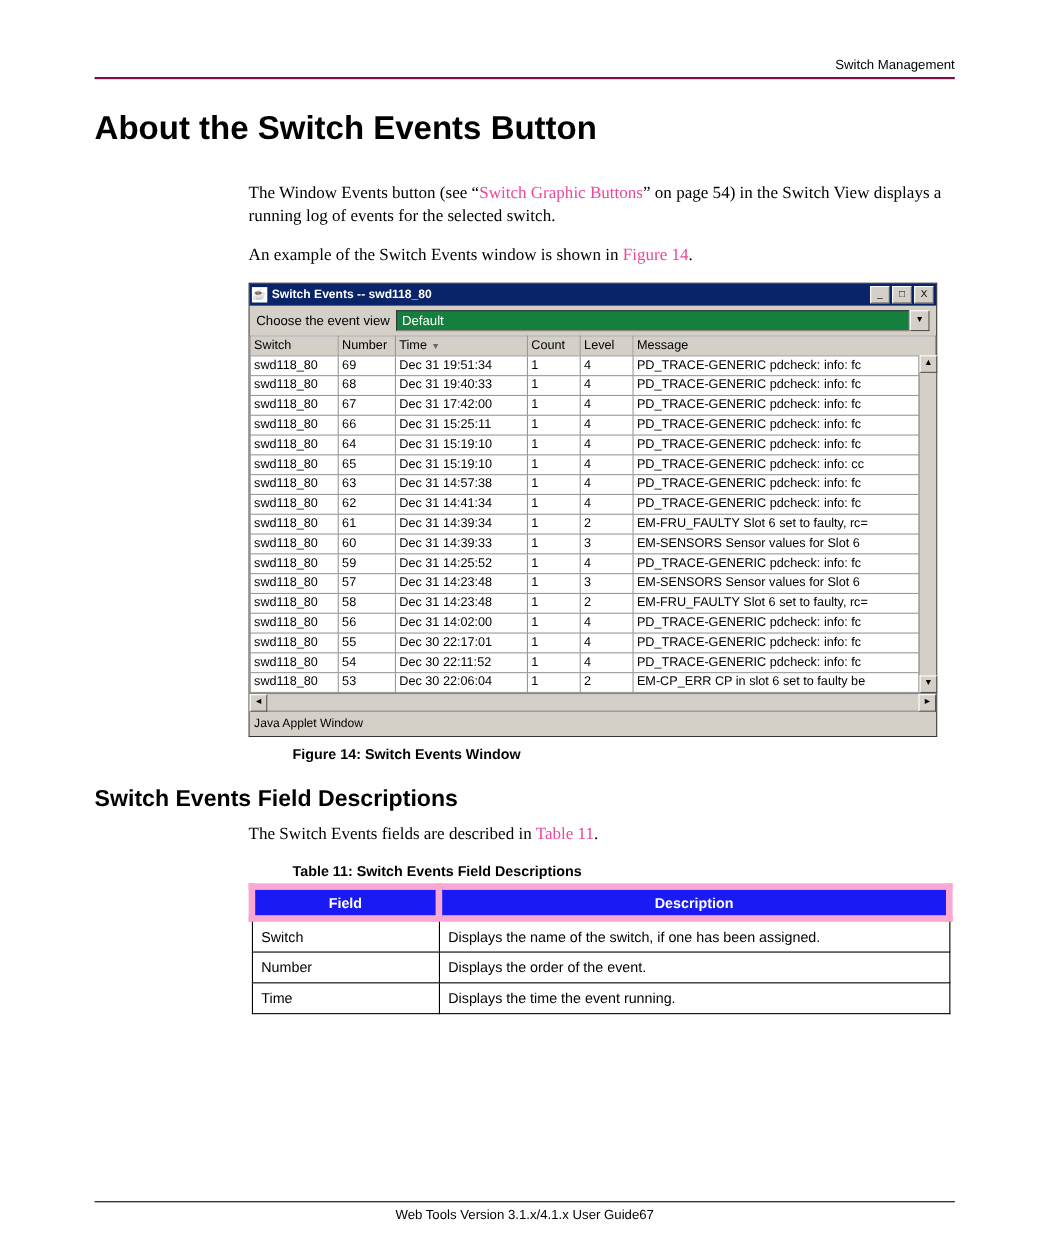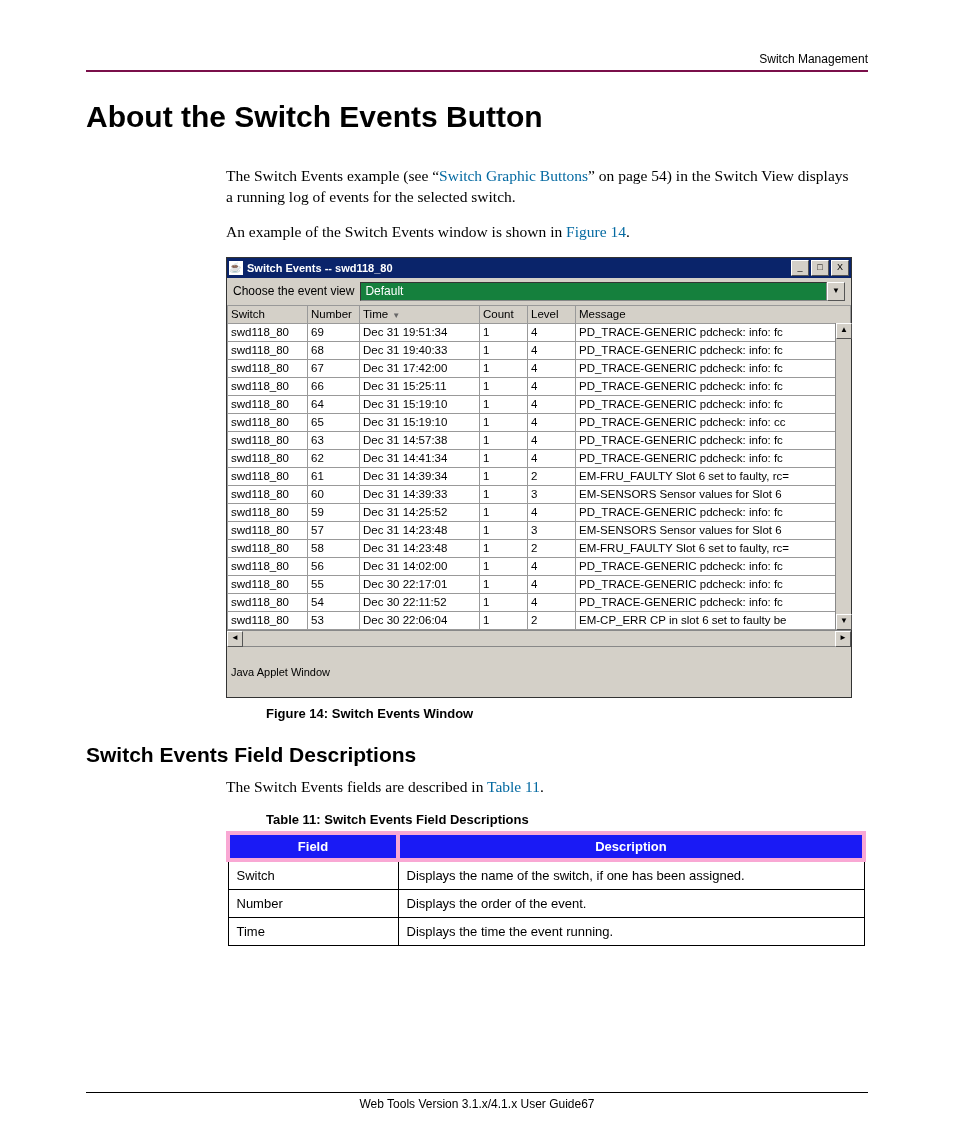--- a/index.html
+++ b/index.html
@@ -41,21 +41,21 @@
   p.body {
     margin: 4px 0 14px 0;
     line-height: 1.35;
   }
   h2.sub {
     font-family: Arial, Helvetica, sans-serif;
     font-weight: bold;
     font-size: 21px;
     margin: 22px 0 10px 0;
   }
-  a.xref { color: #0369a1; text-decoration: none; }
+  a.xref { color: #ec4899; text-decoration: none; }
   .caption {
     font-family: Arial, Helvetica, sans-serif;
     font-weight: bold;
     font-size: 13px;
     margin: 8px 0 4px 0;
     padding-left: 40px;
   }
   
   .winshot {
     width: 624px;
@@ -146,32 +146,32 @@
   .hscroll {
     height:15px; background:#d4d0c8;
     display:flex; justify-content:space-between;
     border-top:1px solid #888;
   }
   .hscroll .btn{
     width:14px;height:14px;background:#d4d0c8;
     border:1px solid #fff;border-right-color:#555;border-bottom-color:#555;
     font-size:8px;text-align:center;line-height:12px;
   }
-  .status { background:#d4d0c8; padding:19px 4px; font-size:11px; border-top:1px solid #888;}
+  .status { background:#d4d0c8; padding:5px 4px; font-size:11px; border-top:1px solid #888;}
   
   table.fdesc {
     width: 640px;
     border-collapse: collapse;
     font-family: Arial, Helvetica, sans-serif;
     font-size: 13px;
   }
   table.fdesc th {
     background:#1a1af5; color:#fff; font-weight:bold;
     padding:4px 19px; text-align:center;
-    border:4px solid #f9a8d4;
+    border:6px solid #f9a8d4;
   }
   table.fdesc td {
     border:1px solid #000;
     padding:6px 8px;
     vertical-align:top;
   }
   table.fdesc col.c1 { width: 170px; }
   
   .foot-rule {
     border:0; border-top:1px solid #000;
@@ -189,21 +189,21 @@
 <body>
 
 <div class="page">
   <div class="running-head">Switch Management</div>
   <hr class="head-rule">
 
   <h1 class="main">About the Switch Events Button</h1>
 
   <div class="indent-block">
     <p class="body">
-      <span>The Switch Events example (see “</span><a class="xref">Switch Graphic Buttons</a><span>” on page 54) in the Switch View displays a running log of events for the selected switch.</span>
+      <span>The Window Events button (see “</span><a class="xref">Switch Graphic Buttons</a><span>” on page 54) in the Switch View displays a running log of events for the selected switch.</span>
     </p>
   </div>
 
   <div class="indent-block">
     <p class="body">
       <span>An example of the Switch Events window is shown in </span><a class="xref">Figure 14</a><span>.</span>
     </p>
 
     <div class="winshot">
       <div class="titlebar">

